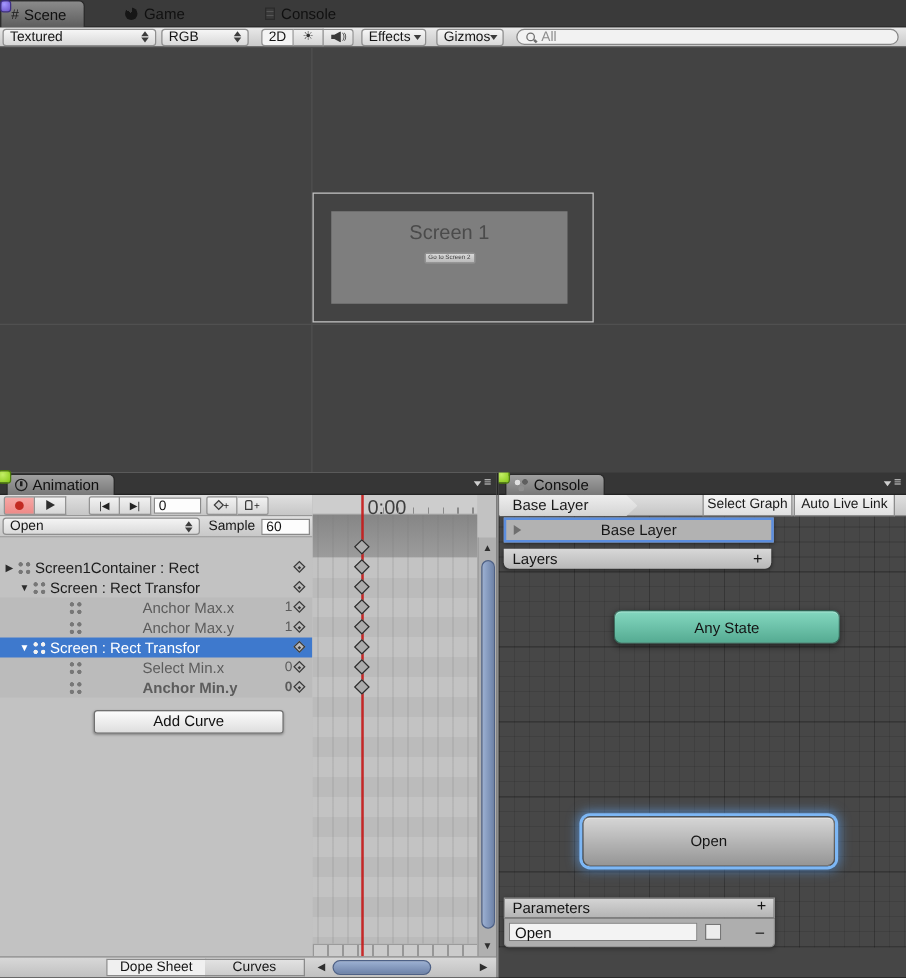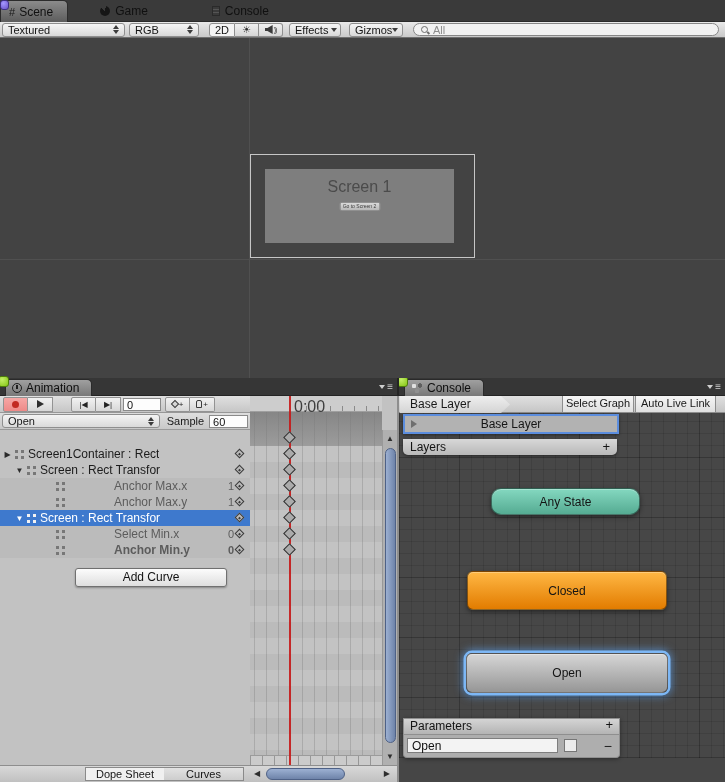--- a/index.html
+++ b/index.html
@@ -427,22 +427,21 @@
     <div class="layer-widget">
       <span class="layer-play"></span>
       <span class="layer-name">Base Layer</span>
     </div>
     <div class="layers-bar">
       <span>Layers</span>
       <span class="layers-plus">+</span>
     </div>
 
     <div class="state-graph" style="top:35px;bottom:24px">
-        <div class="state-node" style="left: 92px; top: 75px; width: 149px; height: 27px; background: linear-gradient(rgb(132, 216, 192), rgb(85, 171, 146)); border-radius: 10px;">Any State</div>
-        <div class="state-node" style="left: 68px; top: 158px; width: 200px; height: 39px; background: linear-gradient(rgb(255, 183, 68), rgb(226, 124, 0));">Closed</div>
+        <div class="state-node" style="left: 92px; top: 75px; width: 181px; height: 27px; background: linear-gradient(rgb(132, 216, 192), rgb(85, 171, 146));">Any State</div>
         <div class="state-node selected" style="left: 67px; top: 240px; width: 202px; height: 40px; background: linear-gradient(rgb(214, 214, 214), rgb(150, 150, 150));">Open</div>
       </div>
 
     <div class="params-panel">
       <div class="params-header">
         <span>Parameters</span>
         <span class="params-plus">+</span>
       </div>
       <div class="params-body">
           <div class="param-row">

